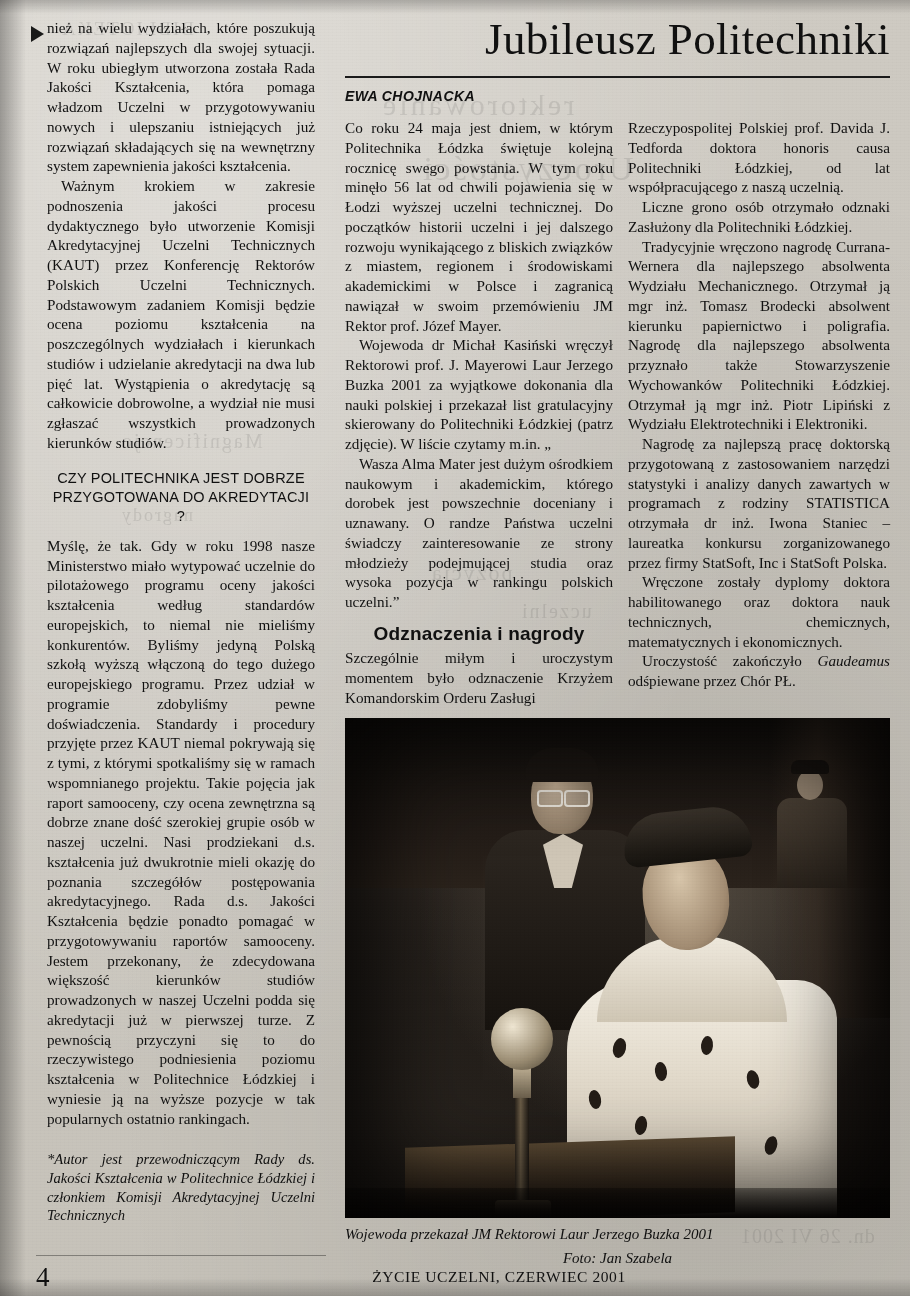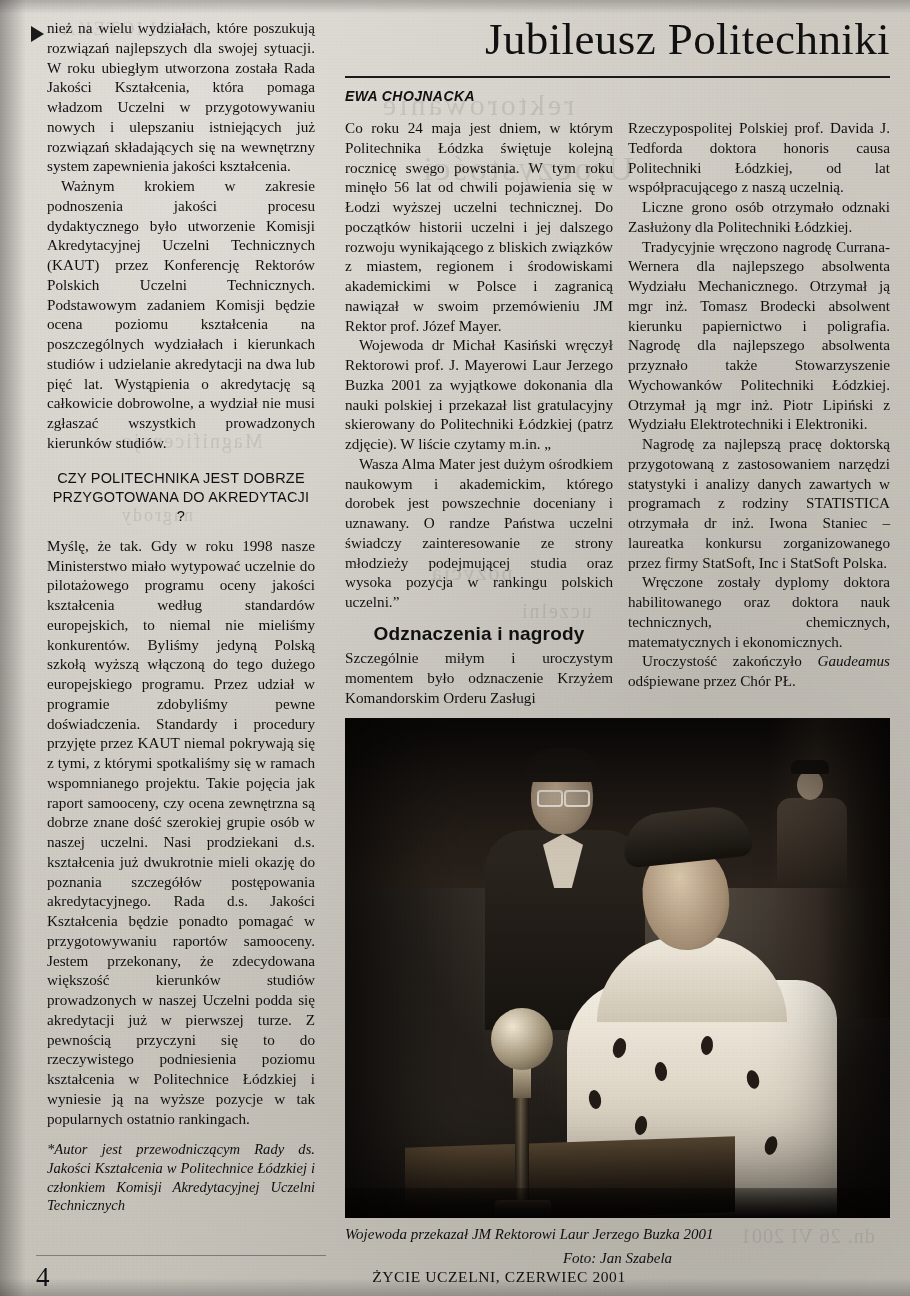--- a/index.html
+++ b/index.html
@@ -87,21 +87,21 @@
     margin: 16px 0 10px 0;
     font-family: "Liberation Sans", sans-serif;
     font-size: 14.5px;
     line-height: 1.32;
     text-align: center;
     letter-spacing: .2px;
     font-weight: 400;
   }
 
   .footnote {
-    margin-top: 12px;
+    margin-top: 22px;
     font-style: italic;
     font-size: 14.6px;
     line-height: 1.28;
     text-align: justify;
   }
 
   
   .title {
     position: absolute;
     left: 345px;

